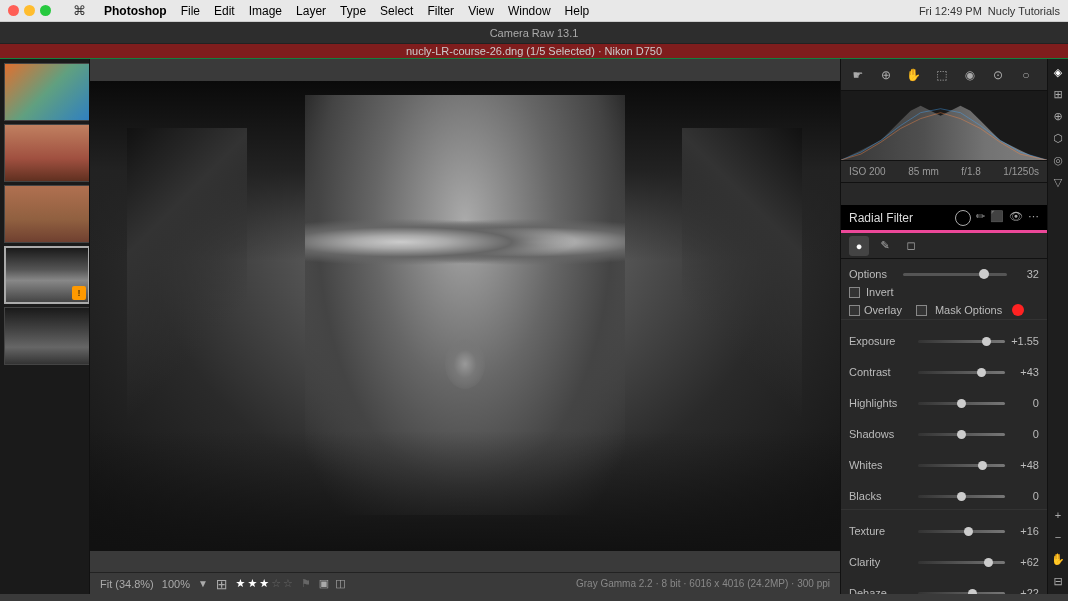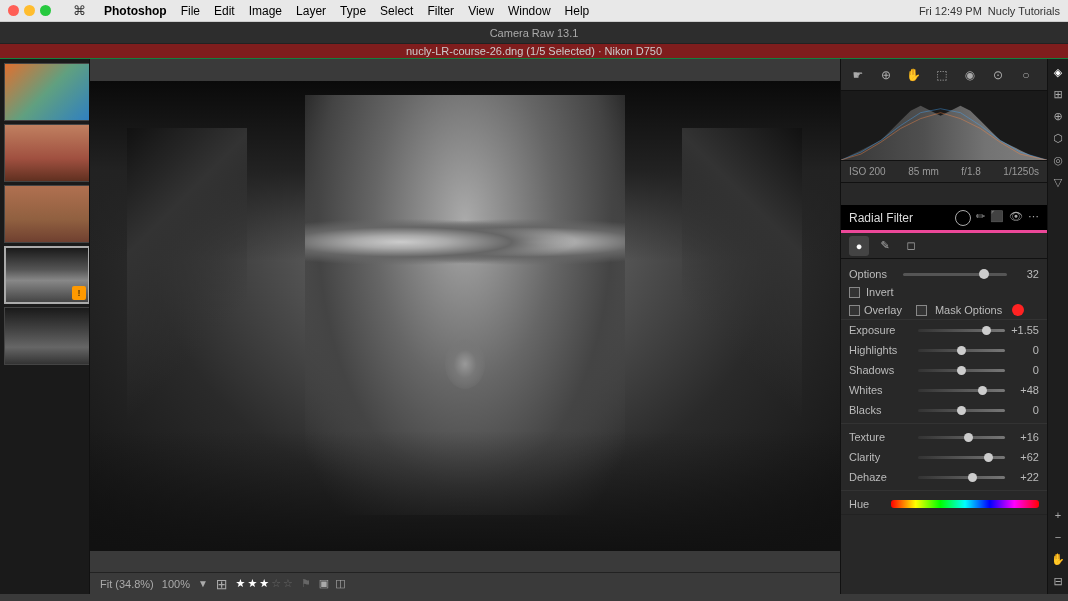--- a/index.html
+++ b/index.html
@@ -355,20 +355,21 @@
       margin-left: auto;
     }
 
     
     .slider-row {
       display: flex;
       align-items: center;
       padding: 2px 8px;
       gap: 4px;
       height: 20px;
+      margin-top: 11px;
     }
     .slider-label {
       color: #bbb;
       font-size: 11px;
       flex: 0 0 65px;
     }
     .slider-track {
       flex: 1;
       height: 3px;
       background: linear-gradient(to right, #333, #777);
@@ -549,20 +550,21 @@
         <span class="star-filled">★</span>
         <span class="star-empty">☆</span>
         <span class="star-empty">☆</span>
       </div>
       <span style="color:#666;">⚑</span>
       <div class="status-icons">
         <span style="cursor:pointer;">▣</span>
         <span style="cursor:pointer;">◫</span>
       </div>
       <div style="flex:1;"></div>
+      <span style="font-size:10px;color:#888;">Gray Gamma 2.2 · 8 bit · 6016 x 4016 (24.2MP) · 300 ppi</span>
     </div>
   </div>
 
   <div class="right-panel">
 
     <div class="panel-toolbar">
       <div class="panel-tools">
         <div class="panel-tool-btn" title="Hand tool">☛</div>
         <div class="panel-tool-btn" title="Zoom">⊕</div>
         <div class="panel-tool-btn" title="Eyedropper">✋</div>
@@ -648,20 +650,27 @@
       <div>
 
         <div class="slider-row">
           <span class="slider-label">Exposure</span>
           <div class="slider-track">
             <div class="slider-thumb" style="left:78%;"></div>
           </div>
           <span class="slider-value">+1.55</span>
         </div>
 
+        <div class="slider-row">
+          <span class="slider-label">Contrast</span>
+          <div class="slider-track">
+            <div class="slider-thumb" style="left:72%;"></div>
+          </div>
+          <span class="slider-value">+43</span>
+        </div>
 
         <div class="slider-row">
           <span class="slider-label">Highlights</span>
           <div class="slider-track">
             <div class="slider-thumb" style="left:50%;"></div>
           </div>
           <span class="slider-value">0</span>
         </div>
 
         <div class="slider-row">

